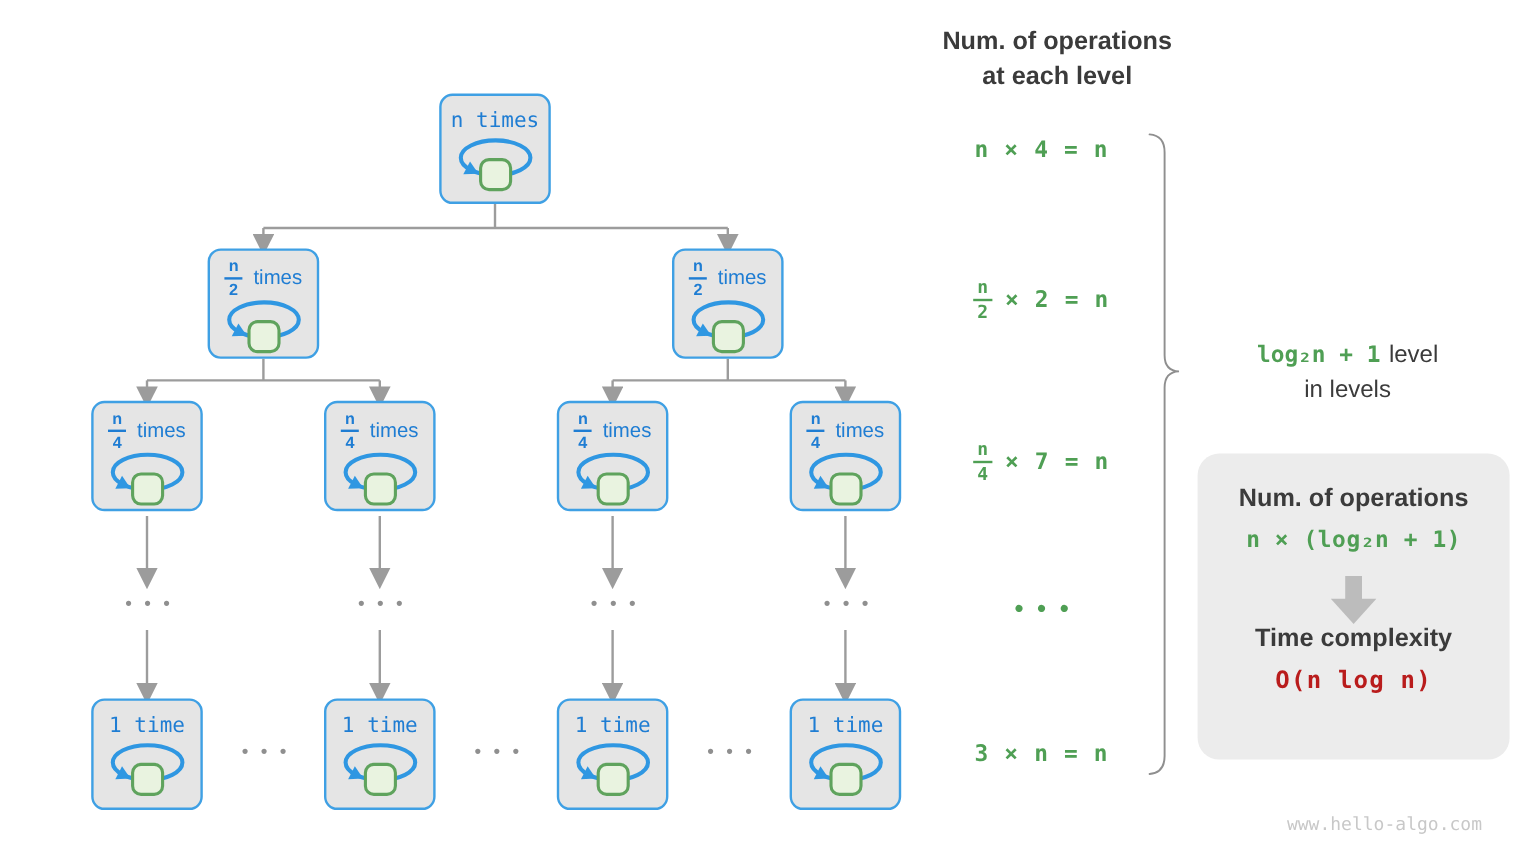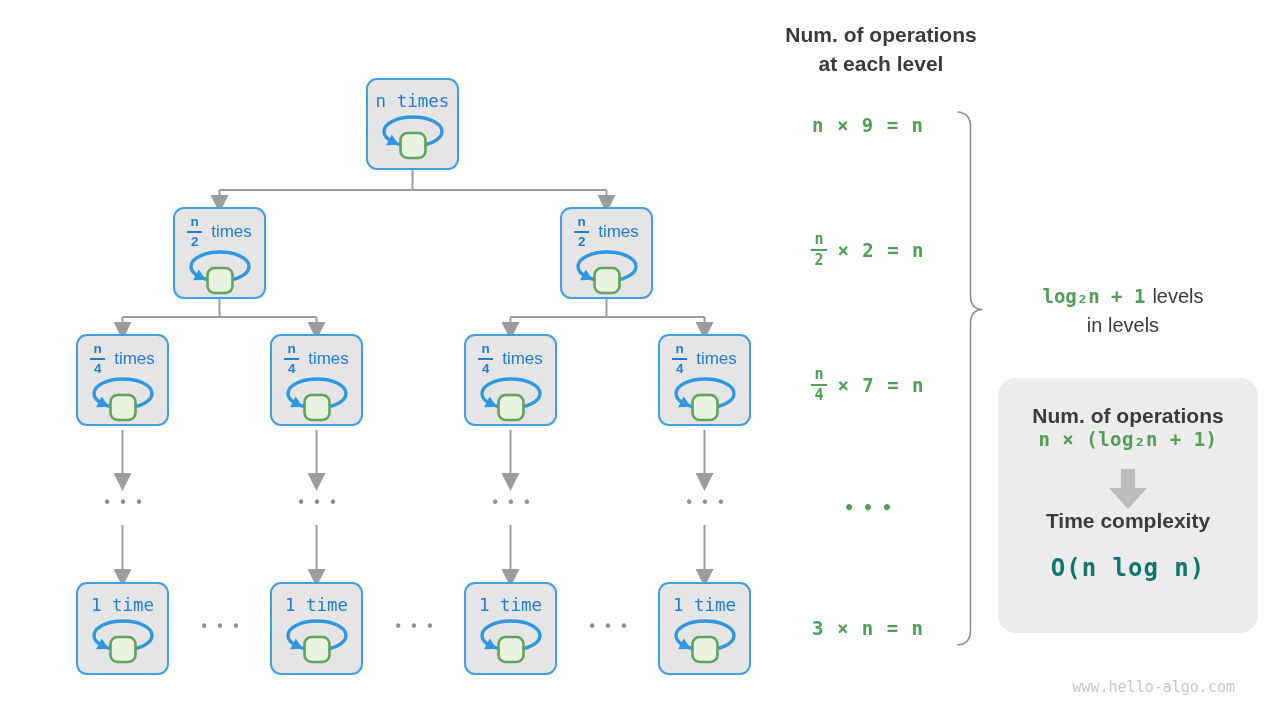--- a/index.html
+++ b/index.html
@@ -69,28 +69,28 @@
     font-weight:700; font-size:19px; margin-right:7px;text-align:center;
   }
 
   
   .sbox {
     position:absolute; left:998px; top:378px; width:260px; height:255px;
     background:#ececec; border-radius:18px; text-align:center; padding-top:26px;
   }
   .sbox-title, .sbox-sub { color:#3b3b3b; font-weight:700; font-size:21px; line-height:24px; }
   .sbox-eq {
-    color:#4f9f54; font-family:"DejaVu Sans Mono", monospace;
+    margin-top:11px; color:#4f9f54; font-family:"DejaVu Sans Mono", monospace;
     font-weight:700; font-size:19px; letter-spacing:0.5px; line-height:23px;
   }
   .sbox-arrow { margin-top:18px; line-height:0; }
   .sbox-sub { }
   .sbox-cx {
-    margin-top:23px; color:#0f766e; font-family:"DejaVu Sans Mono", monospace;
-    font-weight:700; font-size:24px; letter-spacing:1px; line-height:24px;
+    margin-top:10px; color:#b91c1c; font-family:"DejaVu Sans Mono", monospace;
+    font-weight:700; font-size:20px; letter-spacing:1px; line-height:24px;
   }
 
   .watermark {
     position:absolute; right:45px; top:678px; color:#c8c8c8;
     font-family:"DejaVu Sans Mono", monospace; font-size:15px;
   }
 </style>
 </head>
 <body>
 
@@ -293,21 +293,21 @@
 
   <div class="cdots" style="left:180px; top:618px;">•••</div>
   <div class="cdots" style="left:374px; top:618px;">•••</div>
   <div class="cdots" style="left:568px; top:618px;">•••</div>
 
   <div class="col-header">
     <div>Num. of operations</div>
     <div>at each level</div>
   </div>
 
-  <div class="eq" style="top:112px; height:26px;">n × 9 = n</div>
+  <div class="eq" style="top:112px; height:26px;">n × 4 = n</div>
 
   <div class="eq" style="top:228px; height:44px;">
     <span class="frac green">
       <span class="num">n</span>
         <span class="bar"></span>
         <span class="den">2</span>
     </span>
     <span>× 2 = n</span>
   </div>
 
@@ -319,21 +319,21 @@
     </span>
     <span>× 7 = n</span>
   </div>
 
   <div class="eq-dots" style="top:498px;">•••</div>
 
   <div class="eq" style="top:615px; height:26px;">3 × n = n</div>
 
   <div class="brace-note">
     <div>
-      <span class="math">log₂n + 1</span><span>levels</span>
+      <span class="math">log₂n + 1</span><span>level</span>
     </div>
     <div>in levels</div>
   </div>
 
   <div class="sbox">
     <div class="sbox-title">Num. of operations</div>
     <div class="sbox-eq">n × (log₂n + 1)</div>
     <div class="sbox-arrow">
       <svg width="38" height="40" viewBox="0 0 38 40" xmlns="http://www.w3.org/2000/svg">
         <rect x="12" y="0" width="14" height="19.5" fill="#bcbcbc"></rect>

